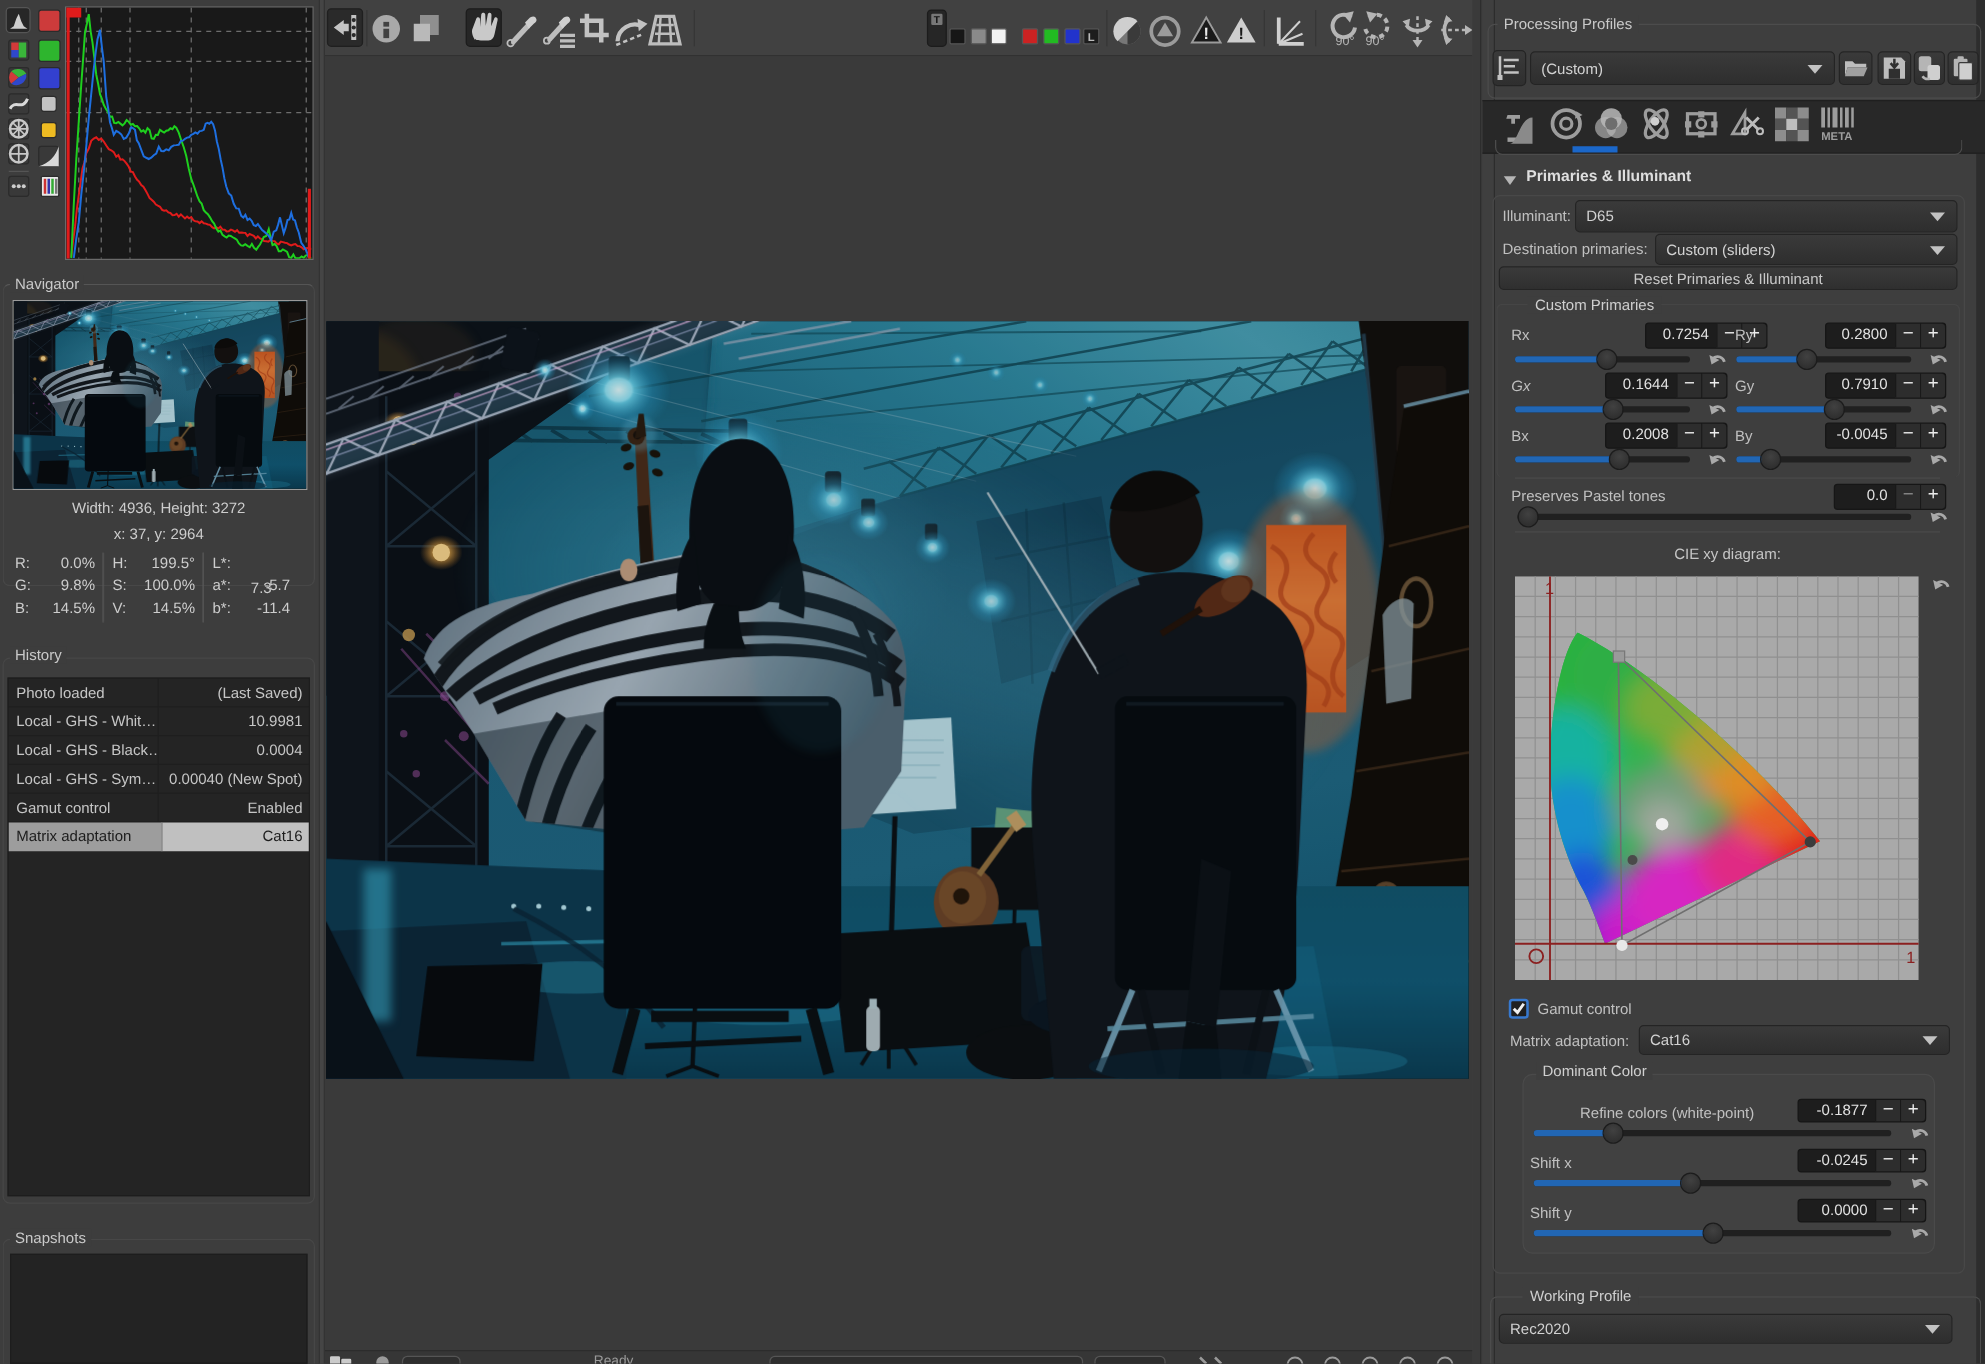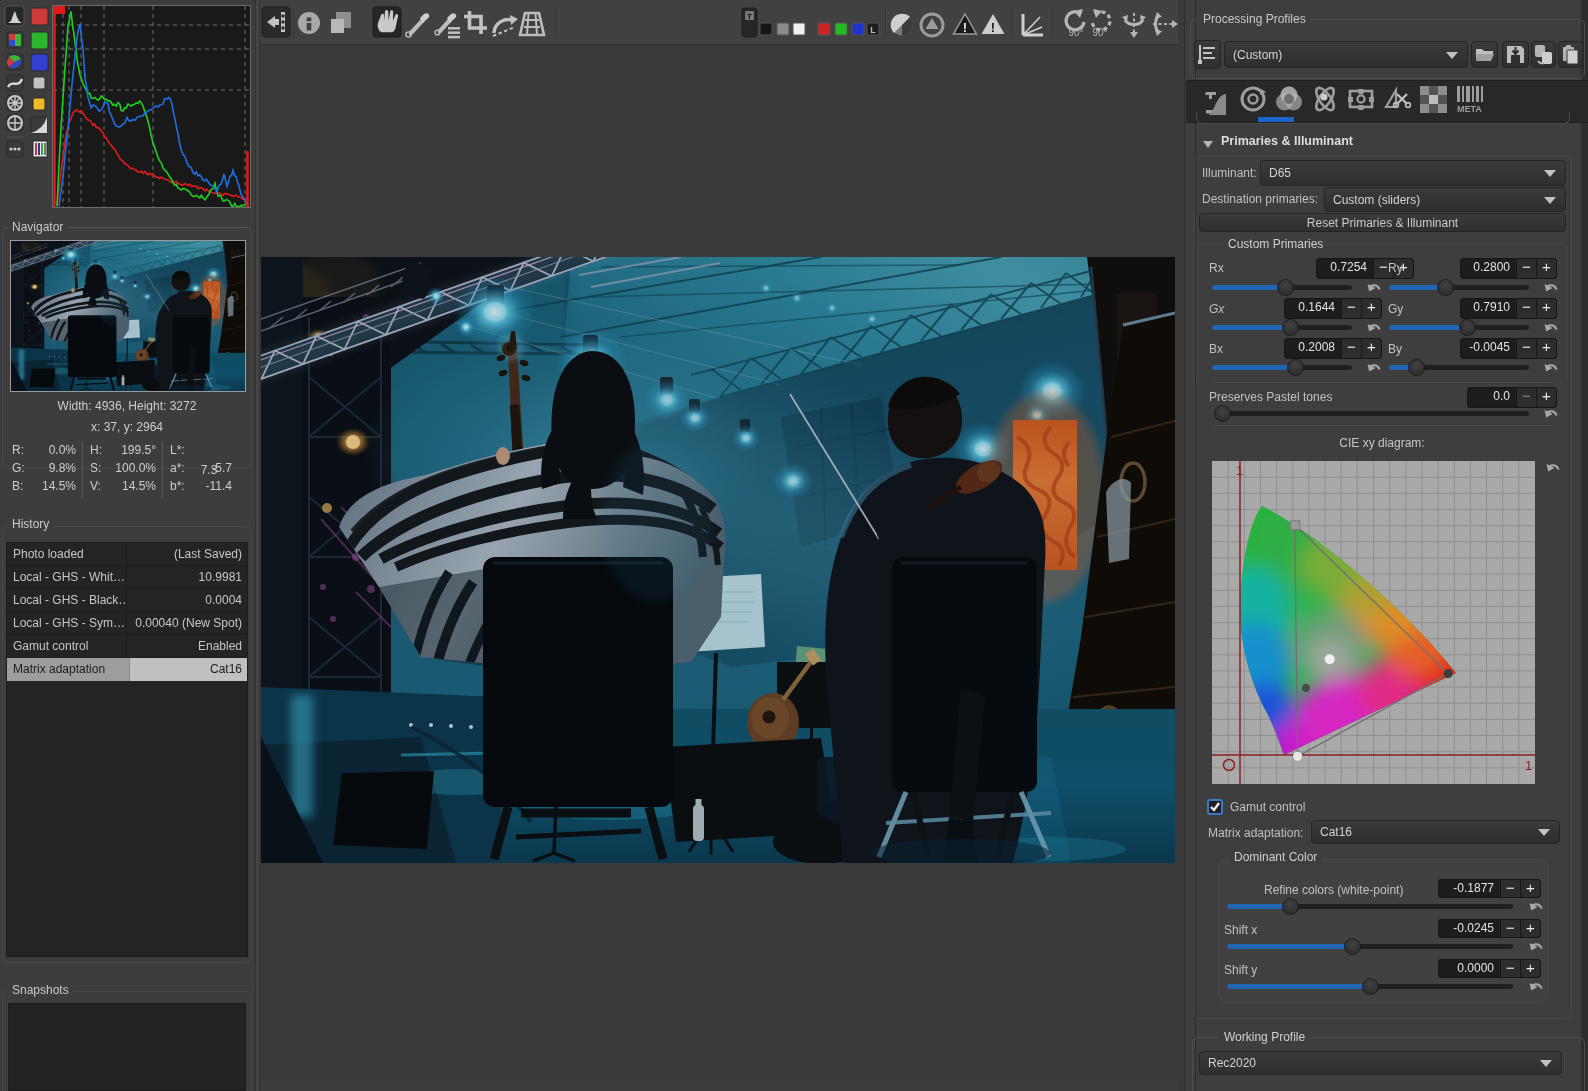--- a/index.html
+++ b/index.html
@@ -574,20 +574,40 @@
       <path d="M688,560 L682,606 L716,606 L712,565 Z" fill="#0a0d11"></path>
       <ellipse cx="700" cy="596" rx="90" ry="14" fill="#0a2738" opacity="0.55"></ellipse>
 
       <ellipse cx="395" cy="265" rx="55" ry="80" fill="#3590b0" opacity="0.1" filter="url(#b4)"></ellipse>
       <polygon points="0,480 62,606 0,606" fill="#0a1118"></polygon>
       <rect width="914" height="606" fill="#06121d" opacity="0.15"></rect>
     </g>
     </svg>
   </div>
 
+  <div class="abs" style="left:260px;top:1080px;width:925px;height:11px;background:#363636;border-top:1px solid #2c2c2c;overflow:hidden;" id="bottombar">
+    <svg width="925" height="11" style="display:block">
+      <g fill="#cbcbcb">
+        <rect x="4" y="4" width="8" height="7" rx="1"></rect>
+          <rect x="13" y="6" width="8" height="5" rx="1"></rect>
+        <circle cx="46" cy="9" r="5" fill="#9a9a9a"></circle>
+        <rect x="62" y="4" width="46" height="10" rx="4" fill="#2e2e2e" stroke="#555"></rect>
+        <text x="215" y="11" font-size="11" fill="#9a9a9a">Ready</text>
+        <rect x="356" y="4" width="250" height="10" rx="4" fill="#2e2e2e" stroke="#555"></rect>
+        <rect x="616" y="4" width="56" height="10" rx="4" fill="#2e2e2e" stroke="#555"></rect>
+        <path d="M700,5 l5,5 M712,5 l5,5" stroke="#9a9a9a" stroke-width="2"></path>
+        <circle cx="776" cy="11" r="6" fill="none" stroke="#9a9a9a" stroke-width="1.5"></circle>
+        <circle cx="806" cy="11" r="6" fill="none" stroke="#9a9a9a" stroke-width="1.5"></circle>
+        <circle cx="836" cy="11" r="6" fill="none" stroke="#9a9a9a" stroke-width="1.5"></circle>
+        <circle cx="866" cy="11" r="6" fill="none" stroke="#9a9a9a" stroke-width="1.5"></circle>
+        <circle cx="896" cy="11" r="6" fill="none" stroke="#9a9a9a" stroke-width="1.5"></circle>
+        <rect x="1158" y="5" width="18" height="9" rx="1" fill="#888"></rect>
+      </g>
+    </svg>
+  </div>
 
   <div class="abs" style="left:1178px;top:0;width:410px;height:1091px;background:#3e3e3e"></div>
   <div class="abs" style="left:1178px;top:0;width:7px;height:1091px;background:#3a3a3a;border-right:1px solid #2d2d2d;"></div>
   <div class="abs" style="left:1186px;top:0;width:10px;height:1091px;background:#3f3f3f;border-right:1px solid #2c2c2c;"></div>
   <div class="abs" style="left:1581px;top:0;width:7px;height:1091px;background:#2d2d2d;"></div>
 
   <div id="rightpanel">
 
     <div class="abs title" style="left:1198px;top:12px;background:#3e3e3e;padding:0 5px;z-index:3;">Processing Profiles</div>
     <div class="abs" style="left:1190px;top:19px;width:395px;height:60px;border:1px solid #4c4c4c;border-radius:6px;"></div>

